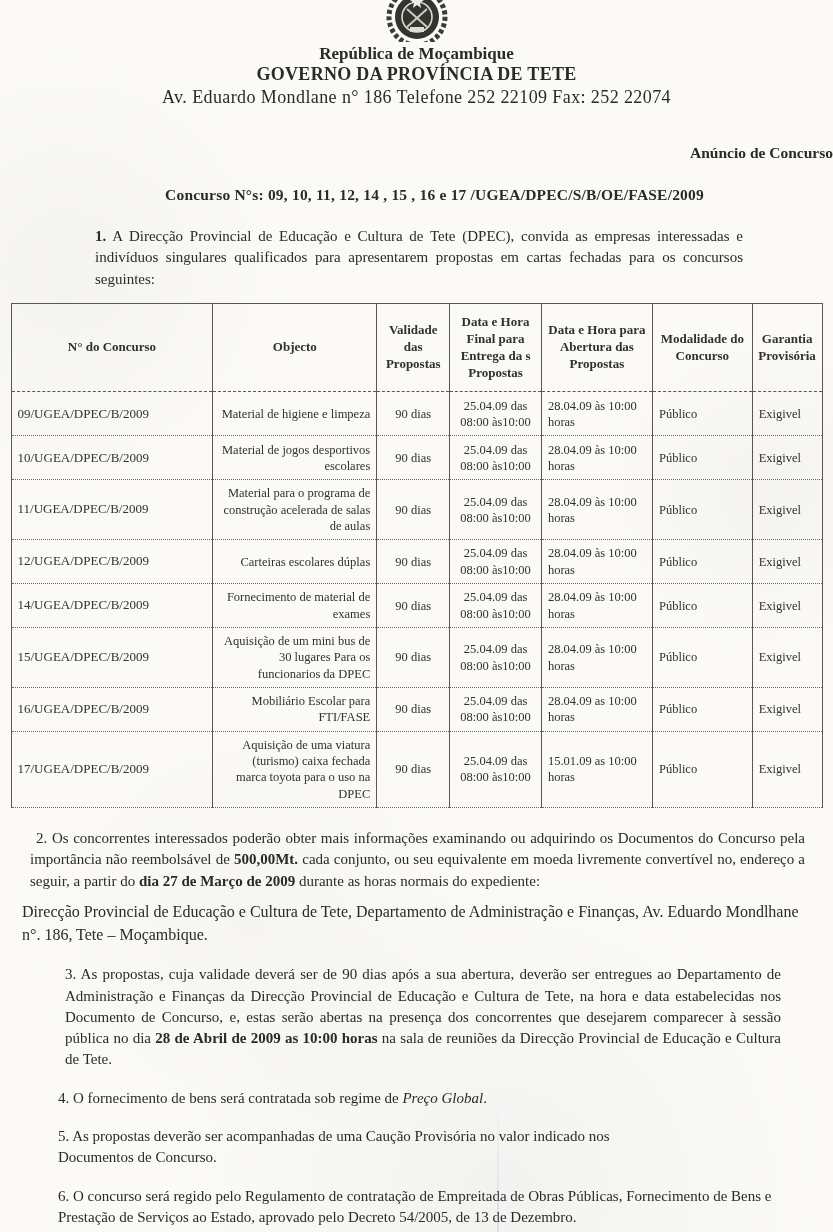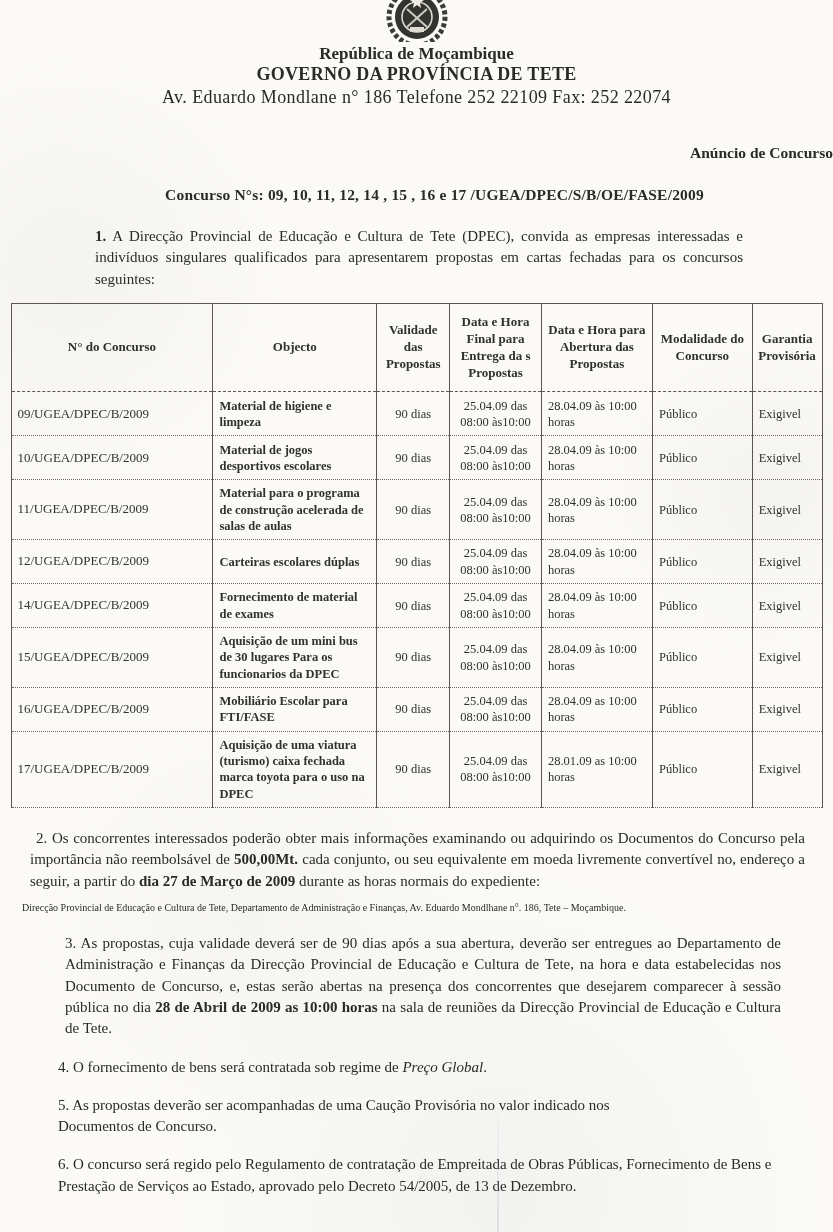--- a/index.html
+++ b/index.html
@@ -26,36 +26,36 @@
   .h-gov{font-size:18px;font-weight:bold;letter-spacing:.3px;}
   .h-dir{font-size:20px;font-weight:bold;letter-spacing:1.6px;margin-top:5px;}
   .h-addr{font-size:18px;letter-spacing:.4px;margin-top:2px;}
   
   .doc-title{text-align:right;font-weight:bold;font-size:15.5px;margin-top:36px;}
   .doc-subtitle{text-align:center;font-weight:bold;font-size:15.5px;margin-top:24px;letter-spacing:.2px;margin-left:36px;}
   
   p{font-size:15px;line-height:1.42;margin:0;}
   .p1{margin:22px 90px 6px 95px;text-align:justify;}
   .p2{margin:20px 28px 0 30px;text-align:justify;text-indent:6px;}
-  .addr{margin:9px 30px 0 22px;font-size:10px;}
+  .addr{margin:9px 30px 0 22px;font-size:16px;}
   .p3{margin:18px 52px 0 65px;text-align:justify;}
   .p4{margin:17px 40px 0 58px;}
   .p5{margin:17px 150px 0 58px;}
   .p6{margin:17px 55px 0 58px;}
   .bold{font-weight:bold;}
   .bi{font-weight:normal;font-style:italic;}
   
   table{width:812px;margin:13px auto 0;border-collapse:collapse;table-layout:fixed;
         font-size:12.5px;line-height:1.3;color:#31312d;}
   th,td{border:1px solid #59574f;padding:4px 6px;word-wrap:break-word;}
   thead th{font-weight:bold;font-size:13px;text-align:center;vertical-align:middle;
            padding:10px 3px;border-bottom:1px dashed #59574f;}
   tbody td{vertical-align:middle;border-top:1px dotted #6a675e;border-bottom:1px dotted #6a675e;}
   td.c-n{font-size:13px;}
-  td.c-obj{text-align:left;vertical-align:middle;padding:5px 6px;font-weight:bold;}
+  td.c-obj{text-align:right;vertical-align:middle;padding:5px 6px;}
   td.c-val,td.c-ent{text-align:center;}
   td.c-ab,td.c-mod,td.c-gar{text-align:left;}
   tbody tr{height:44px;}
   .fold-line{
     position:absolute;left:497px;top:1095px;width:2px;height:137px;
     background:linear-gradient(to bottom, rgba(150,170,190,.0), rgba(150,170,190,.28));
     z-index:0;
   }
 </style>
 </head>
@@ -168,21 +168,21 @@
         <td class="c-ent">25.04.09 das 08:00 às10:00</td>
         <td class="c-ab">28.04.09 as 10:00 horas</td>
         <td class="c-mod">Público</td>
         <td class="c-gar">Exigivel</td>
       </tr>
       <tr>
         <td class="c-n">17/UGEA/DPEC/B/2009</td>
         <td class="c-obj">Aquisição de uma viatura (turismo) caixa fechada marca toyota para o uso na DPEC</td>
         <td class="c-val">90 dias</td>
         <td class="c-ent">25.04.09 das 08:00 às10:00</td>
-        <td class="c-ab">28.01.09 as 10:00 horas</td>
+        <td class="c-ab">15.01.09 as 10:00 horas</td>
         <td class="c-mod">Público</td>
         <td class="c-gar">Exigivel</td>
       </tr>
     </tbody>
   </table>
 
   <p class="p2"><span>2. Os concorrentes interessados poderão obter mais informações examinando ou adquirindo os Documentos do Concurso pela importância não reembolsável de </span><span class="bold">500,00Mt.</span><span> cada conjunto, ou seu equivalente em moeda livremente convertível no, endereço a seguir, a partir do </span><span class="bold">dia 27 de Março de 2009</span><span> durante as horas normais do expediente:</span></p>
 
   <p class="addr">Direcção Provincial de Educação e Cultura de Tete, Departamento de Administração e Finanças, Av. Eduardo Mondlhane n°. 186, Tete – Moçambique.</p>
 

